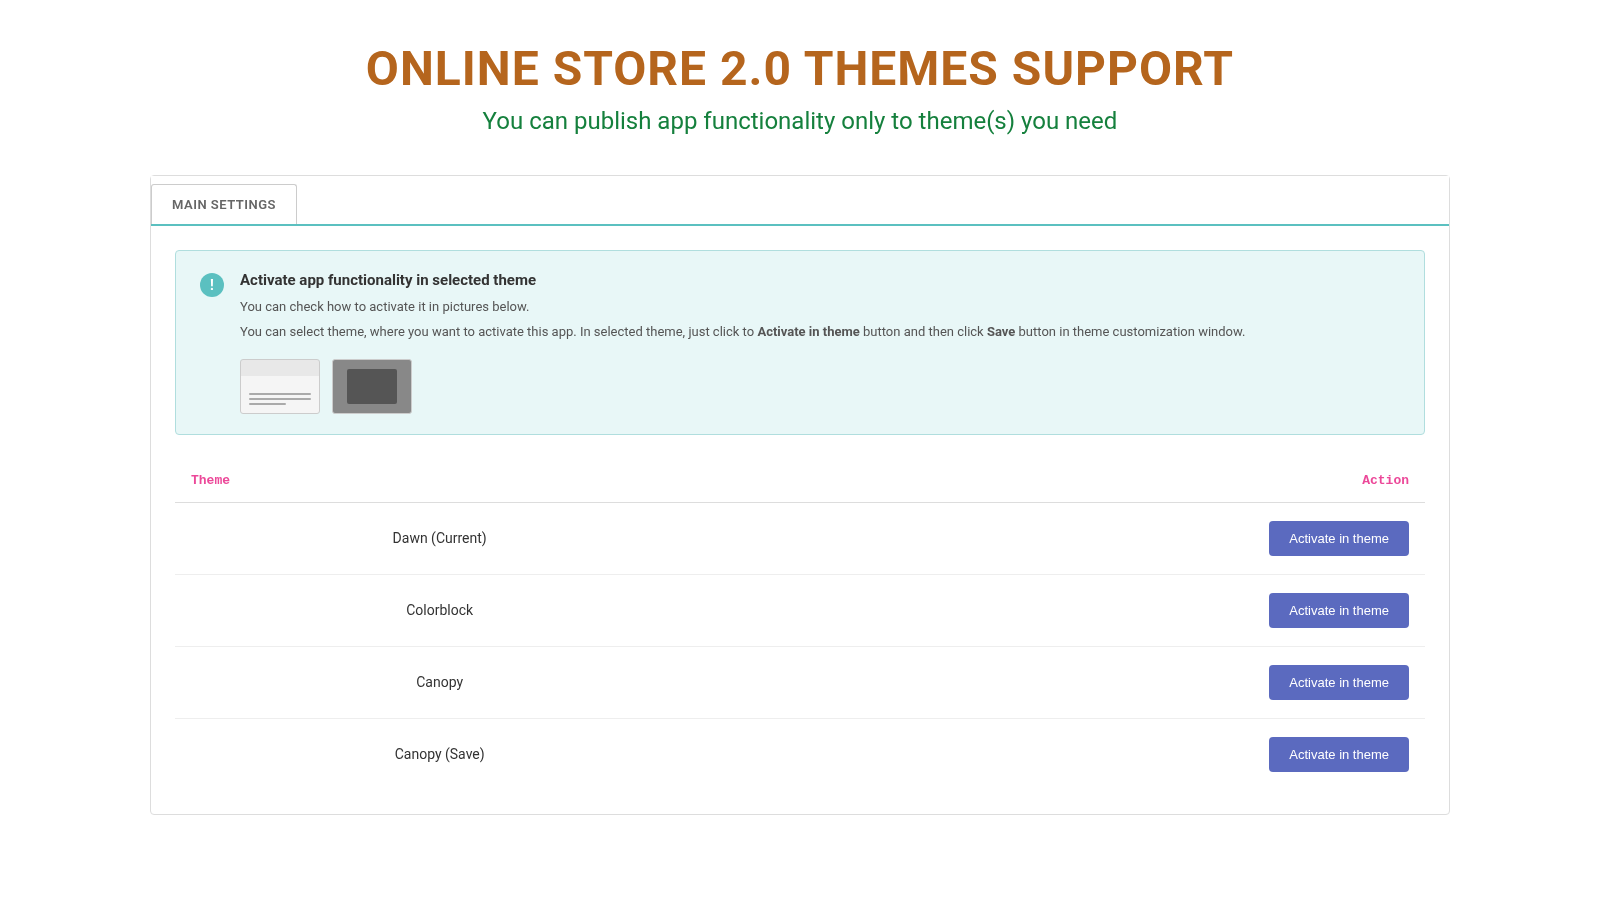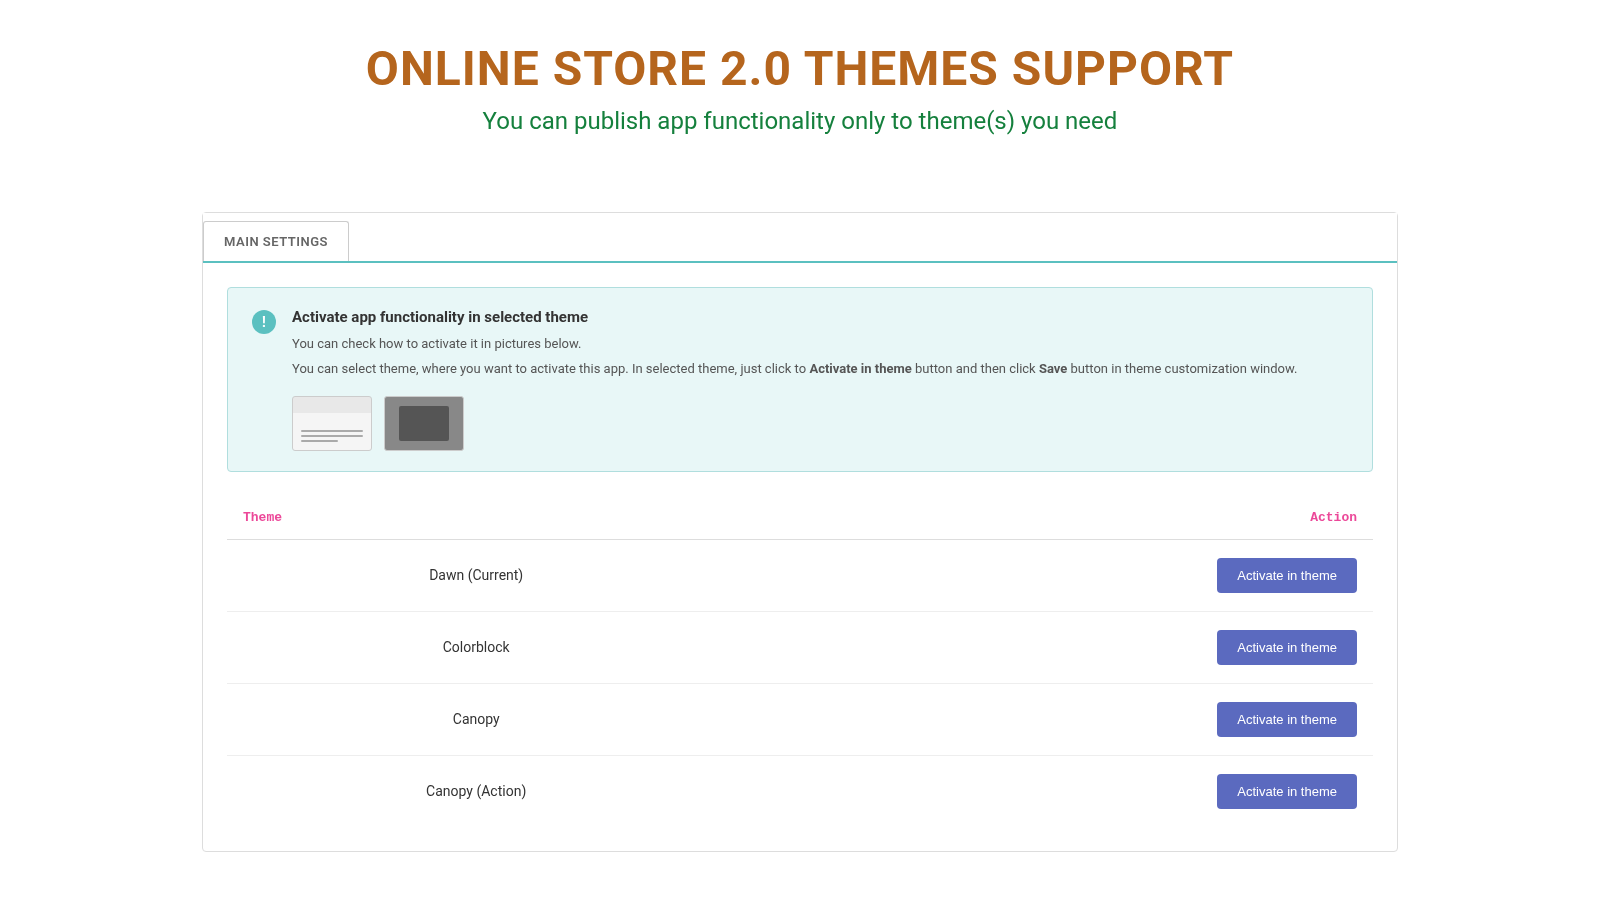--- a/index.html
+++ b/index.html
@@ -17,21 +17,20 @@
     }
 
     .page-wrapper {
       width: 1600px;
       min-height: 900px;
       background: #fff;
       display: flex;
       flex-direction: column;
       align-items: center;
       padding: 40px 20px 40px;
-      gap: 13px;
     }
 
     .page-header {
       text-align: center;
       margin-bottom: 40px;
     }
 
     .page-title {
       font-size: 48px;
       font-weight: 700;
@@ -40,25 +39,24 @@
       margin-bottom: 10px;
     }
 
     .page-subtitle {
       font-size: 24px;
       color: #15803d;
       font-weight: 400;
     }
 
     .main-container {
-      width: 1196px;
+      width: 1300px;
       border: 1px solid #ddd;
       border-radius: 4px;
       background: #fff;
-      margin-top: 24px;
     }
 
     .tabs-bar {
       display: flex;
       border-bottom: 2px solid #5bc0c0;
       background: #fff;
       padding: 0 0 0 0;
     }
 
     .tab {
@@ -295,20 +293,20 @@
             </tr>
             <tr>
               <td>Colorblock</td>
               <td class="action-cell"><button class="activate-btn">Activate in theme</button></td>
             </tr>
             <tr>
               <td>Canopy</td>
               <td class="action-cell"><button class="activate-btn">Activate in theme</button></td>
             </tr>
             <tr>
-              <td>Canopy (Action)</td>
+              <td>Canopy (Save)</td>
               <td class="action-cell"><button class="activate-btn">Activate in theme</button></td>
             </tr>
           </tbody>
       </table>
     </div>
   </div>
 </div>
 
 </body></html>

